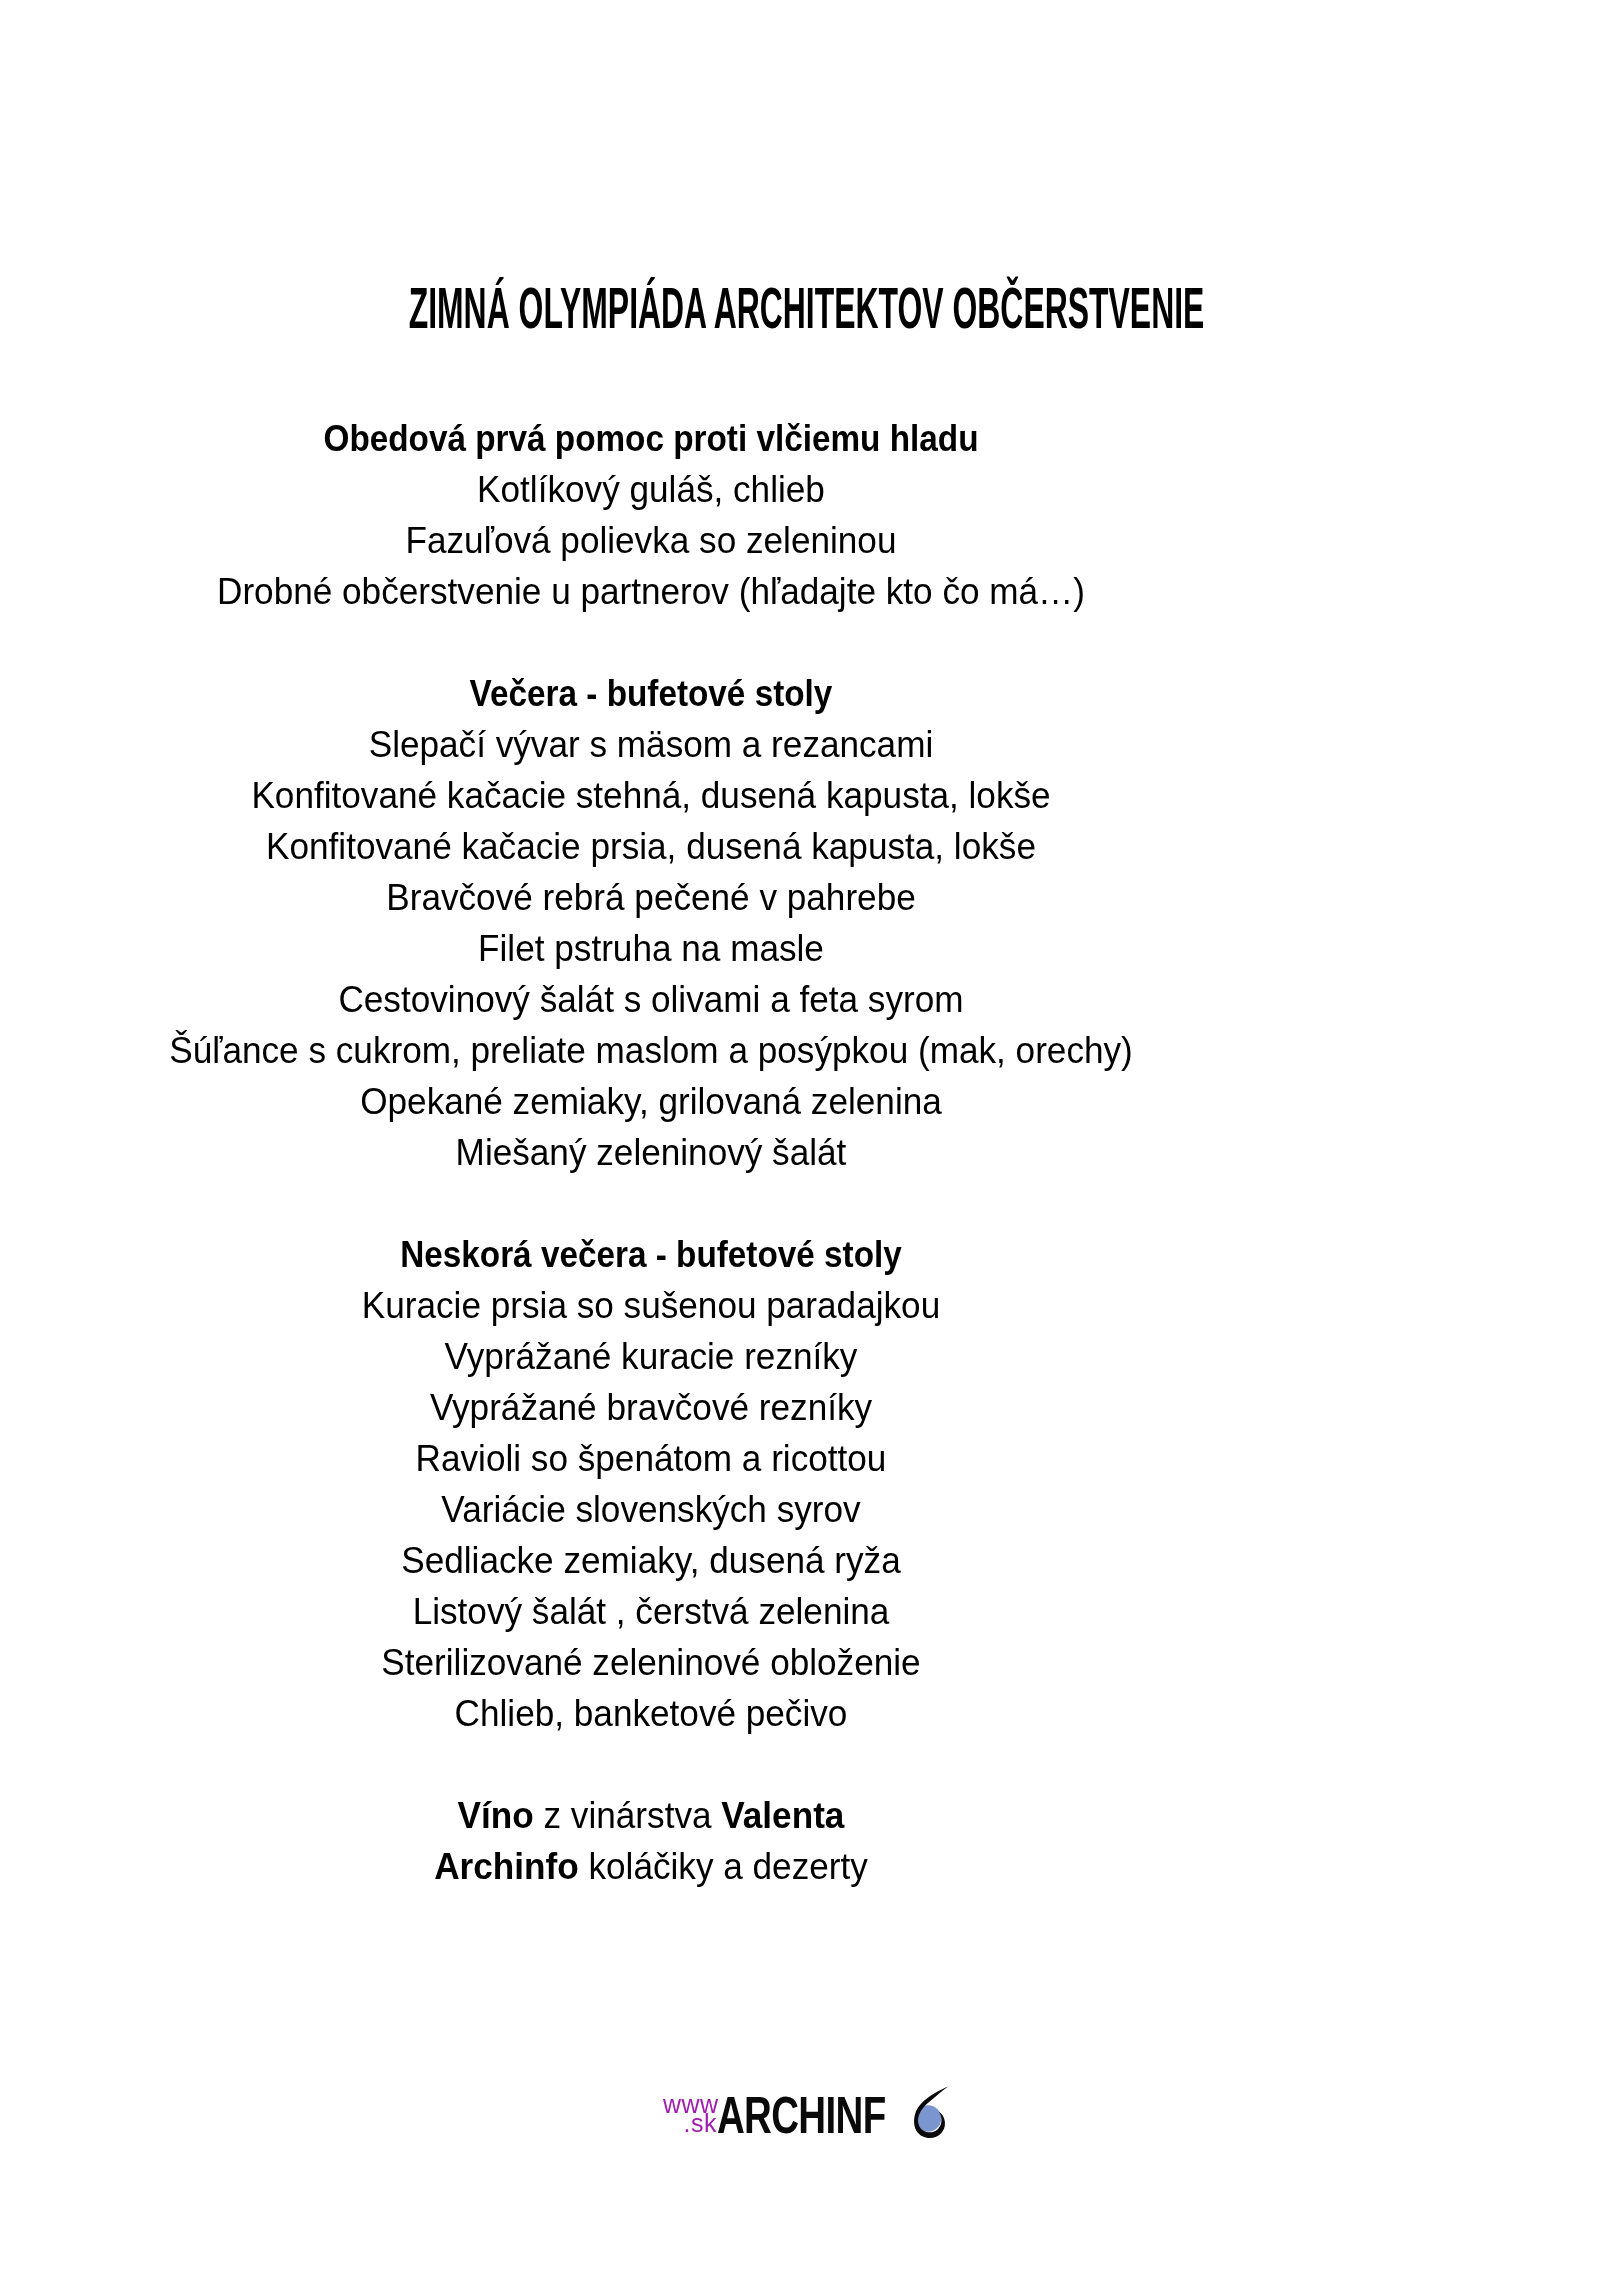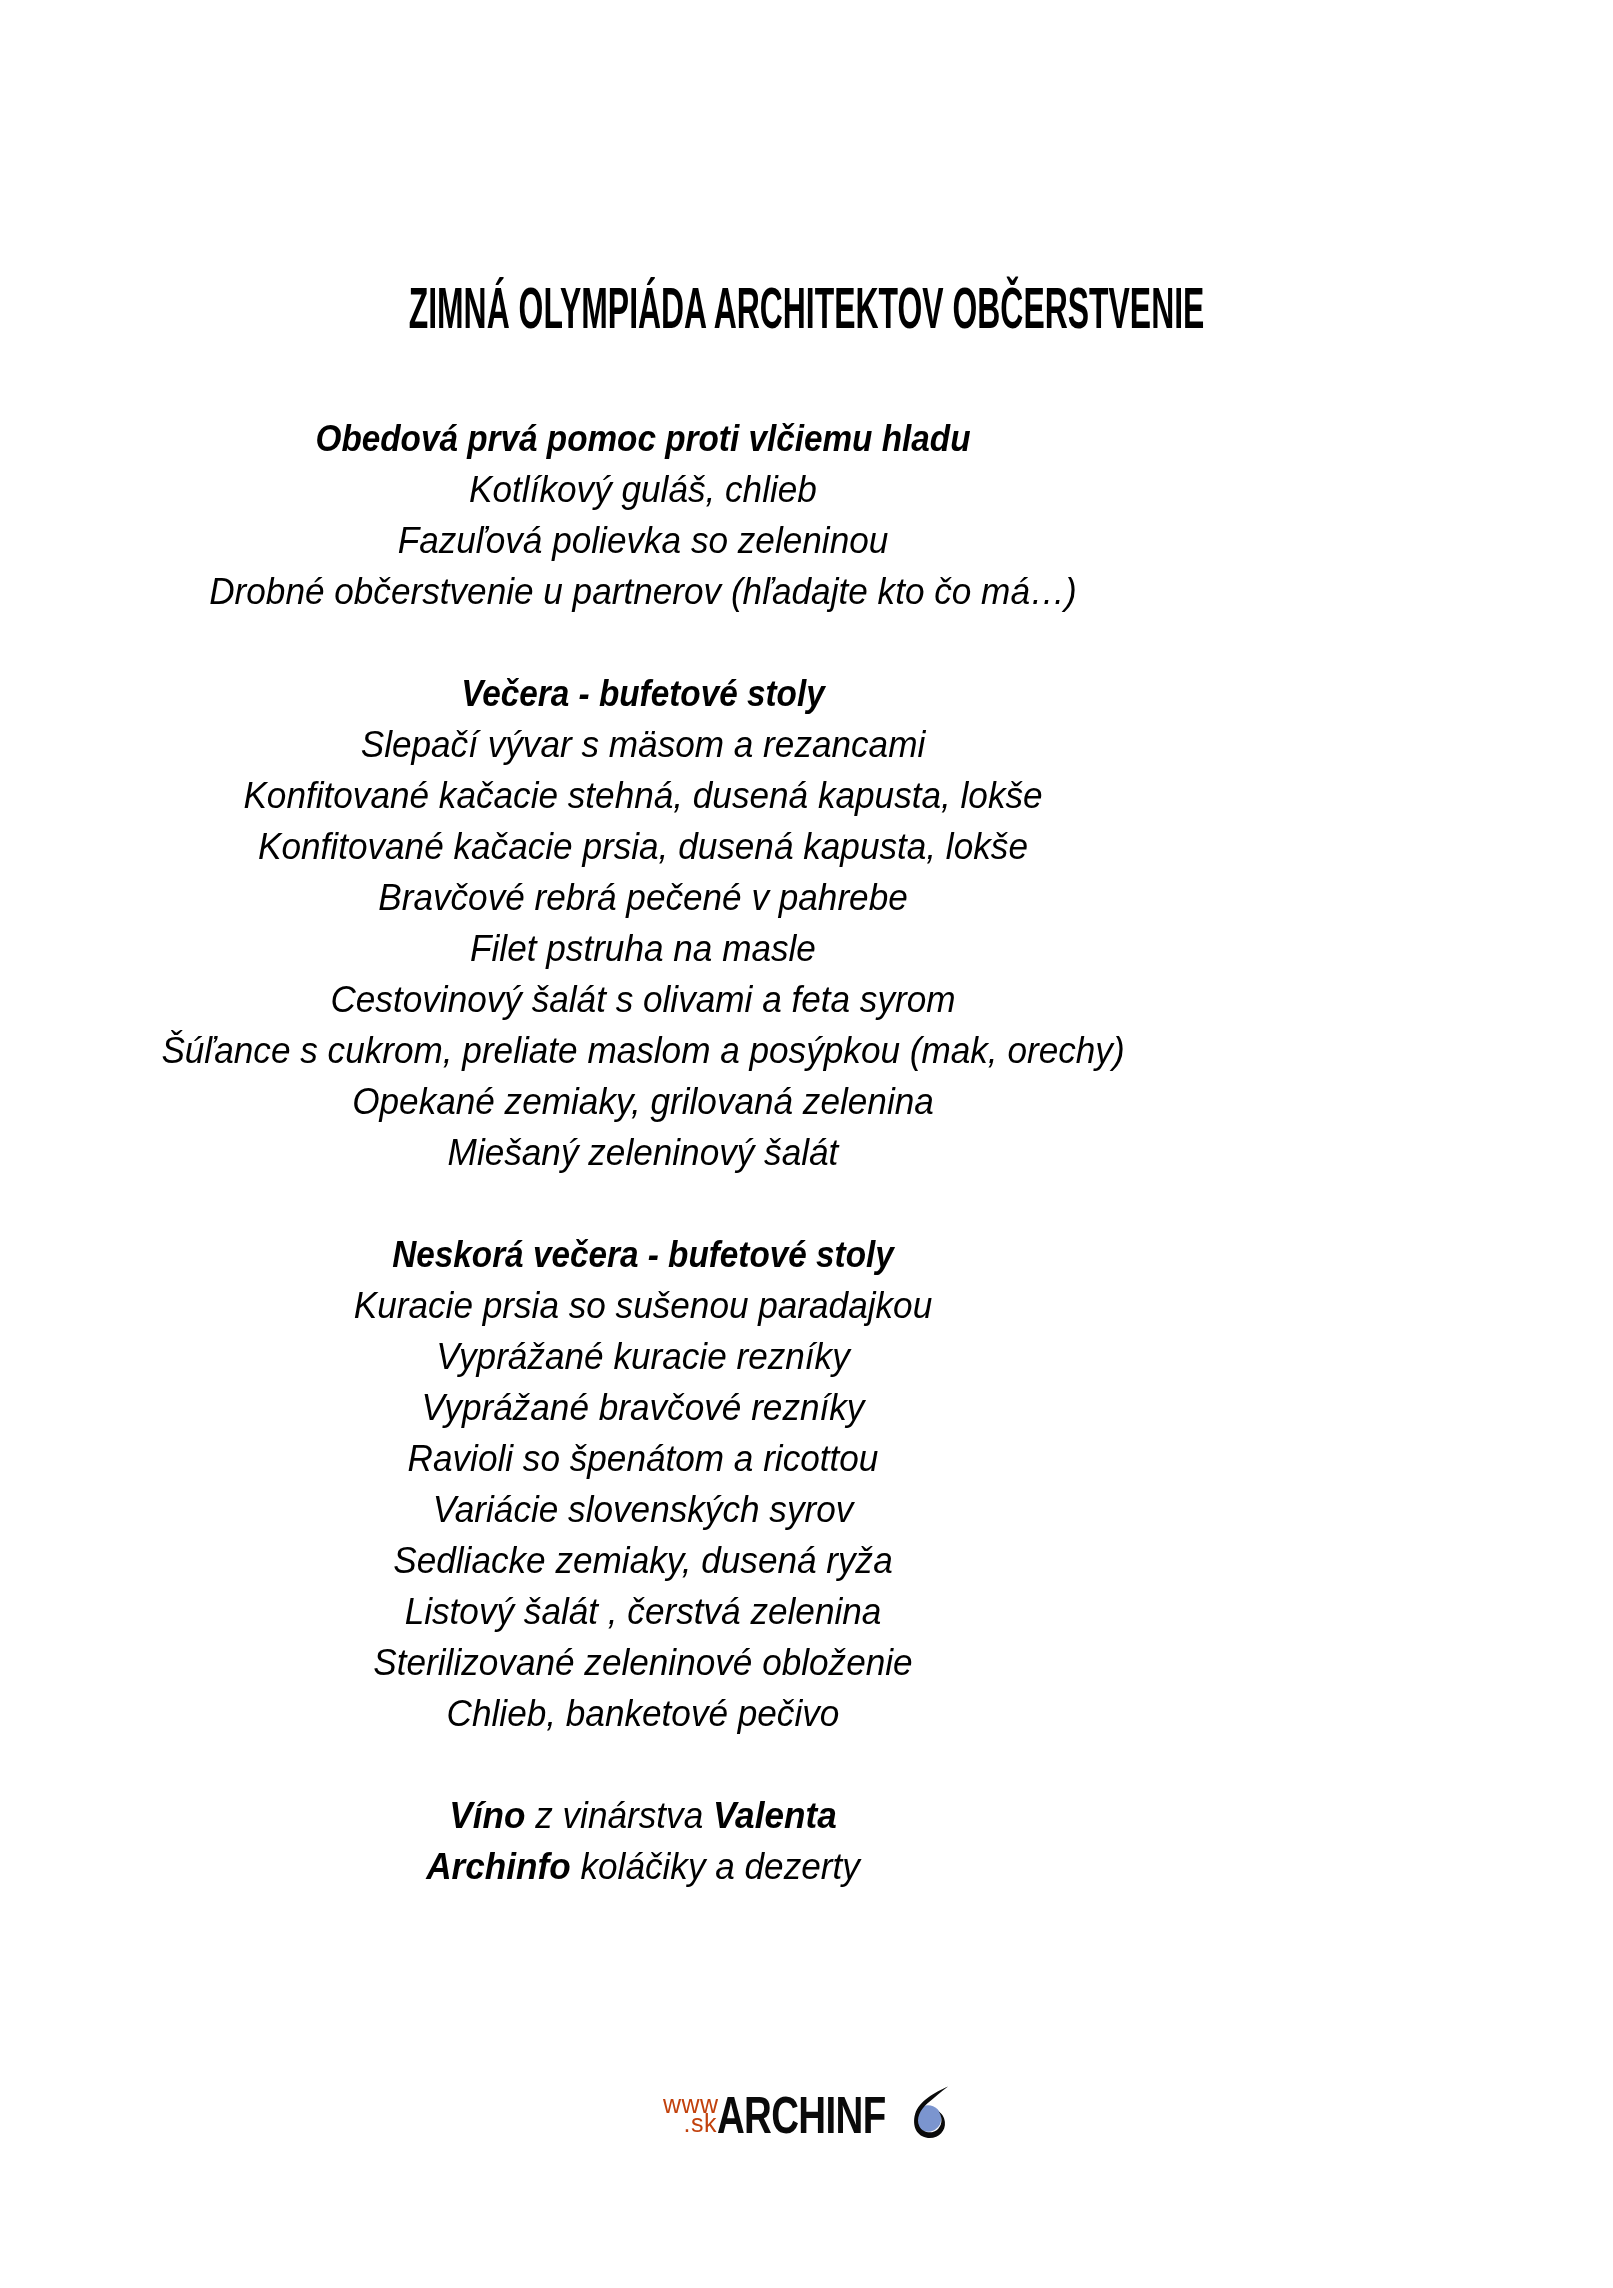--- a/index.html
+++ b/index.html
@@ -33,23 +33,22 @@
     font-weight: bold;
     letter-spacing: 0px;
     transform: scaleX(0.56);
     transform-origin: 50% 50%;
     white-space: nowrap;
   }
   
   .menu {
     position: absolute;
     top: 413px;
-    left: 0;
+    left: 8px;
     width: 1286px;
-    font-style: italic;
   }
   .line {
     height: 51px;
     line-height: 51px;
     font-size: 37px;
     text-align: center;
     white-space: nowrap;
     transform: scaleX(0.95);
     transform-origin: 50% 50%;
   }
@@ -74,21 +73,21 @@
   .logo-www {
     position: absolute;
     left: 0;
     top: 10px;
     width: 54px;
     text-align: right;
     font-size: 25px;
     line-height: 19.4px;
     font-weight: 400;
     letter-spacing: 0.5px;
-    color: #c2410c;
+    color: #a21caf;
     transform: scaleY(1.02);
   }
   .logo-name {
     position: absolute;
     left: 54px;
     bottom: 1.8px;
     font-size: 52px;
     line-height: 44px;
     font-weight: bold;
     letter-spacing: -0.9px;

